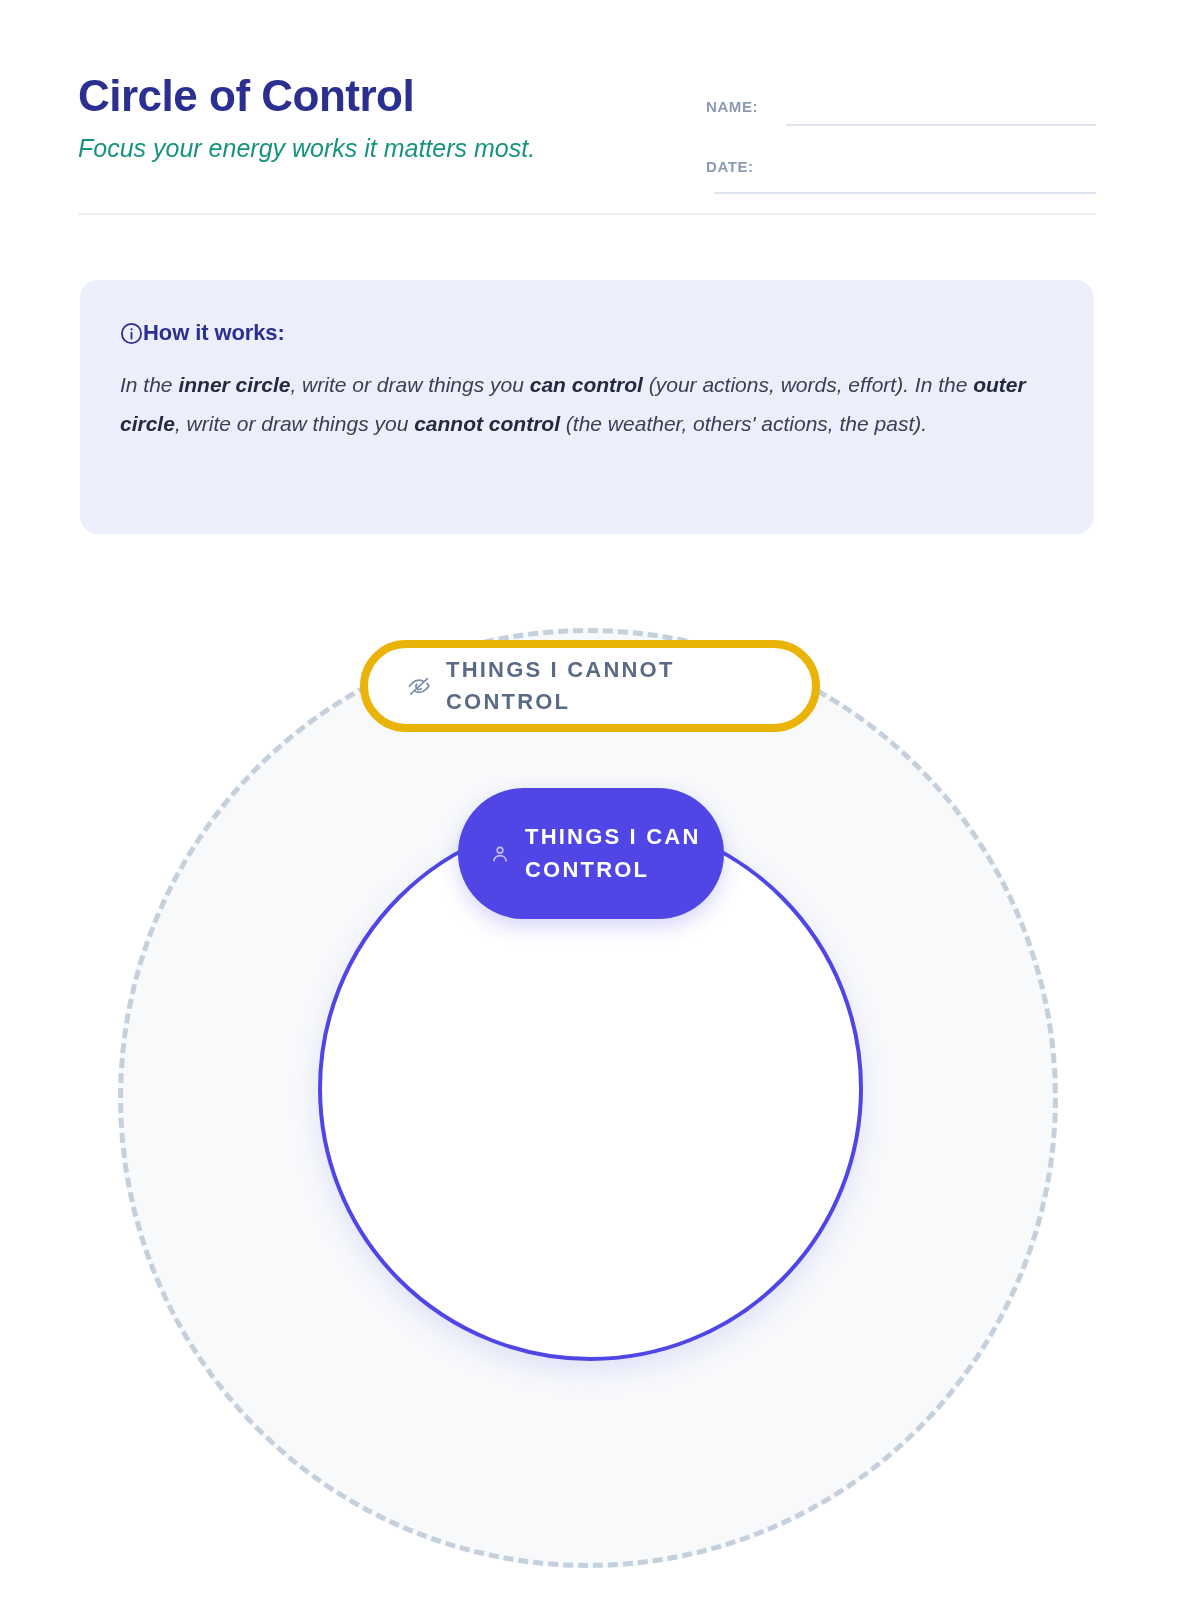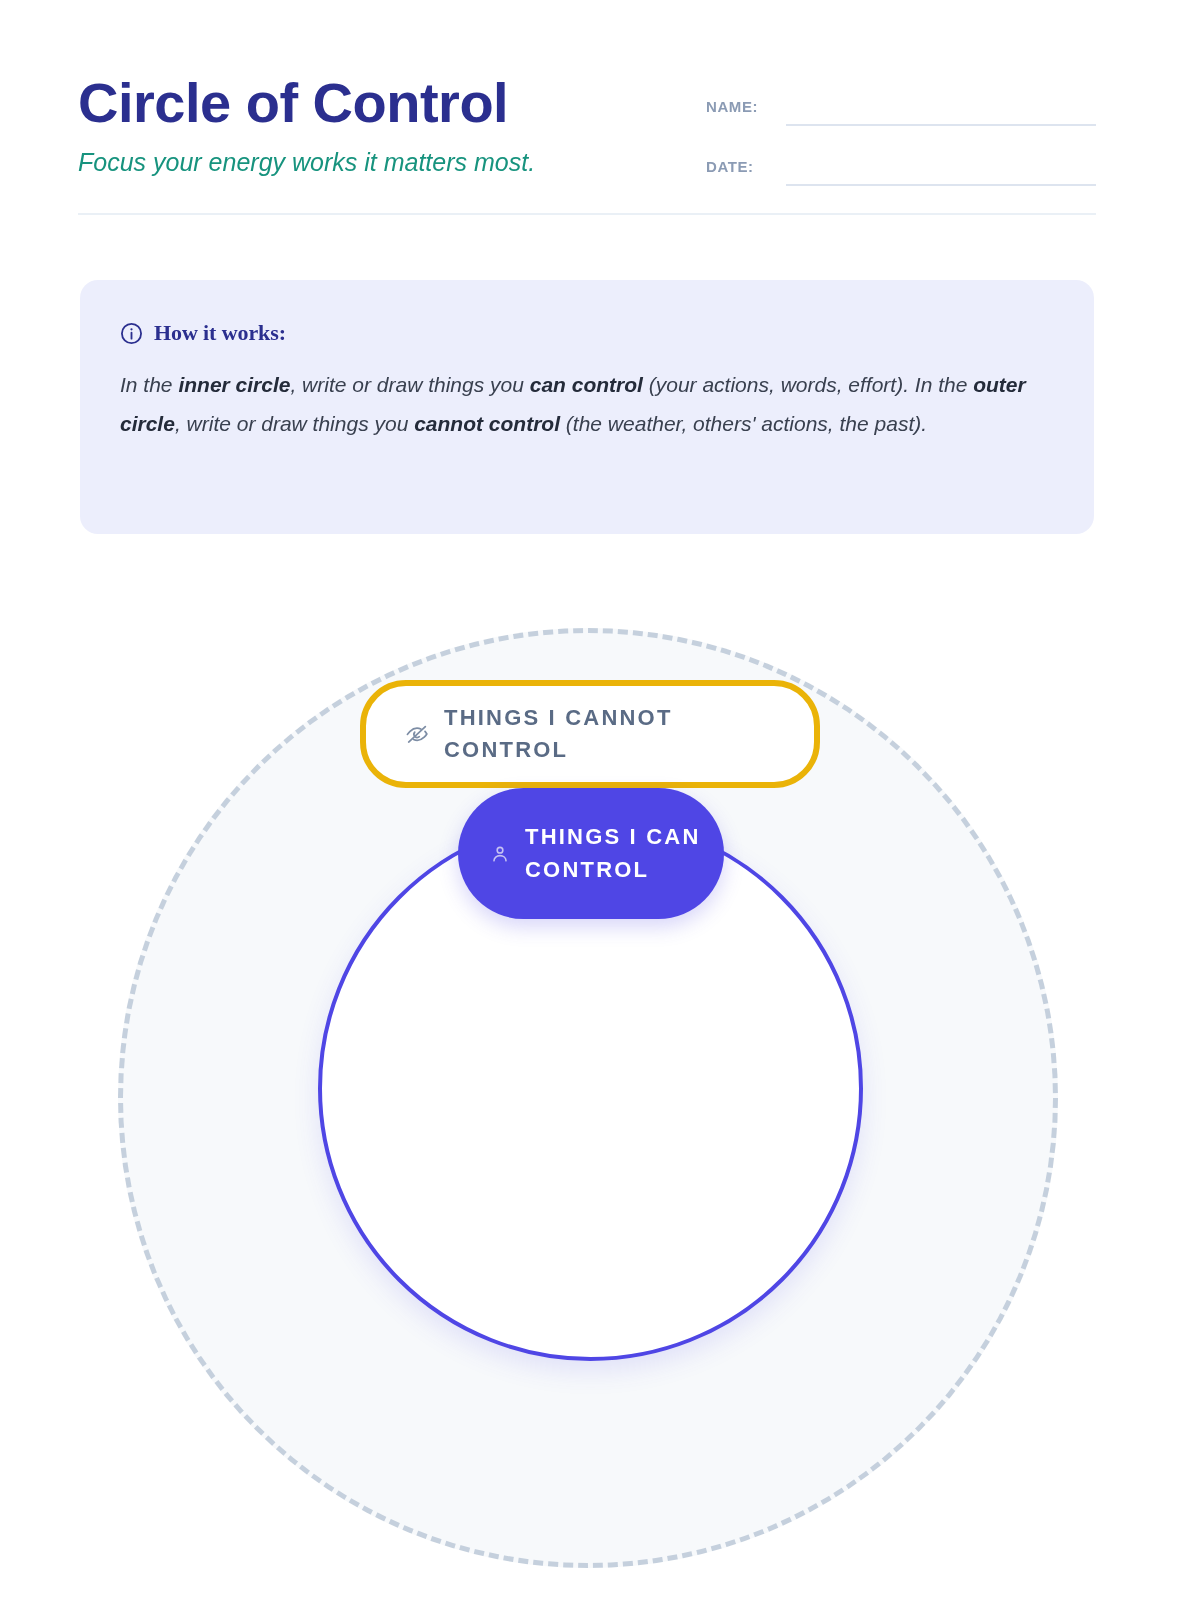--- a/index.html
+++ b/index.html
@@ -35,21 +35,21 @@
   }
 
   .header-left {
     position: absolute;
     left: 0;
     top: 0;
     width: 600px;
   }
 
   .worksheet-title {
-    font-size: 56px;
+    font-size: 44px;
     font-weight: bold;
     color: #2b2f8f;
     letter-spacing: -0.5px;
     line-height: 1.1;
     white-space: nowrap;
   }
 
   .worksheet-subtitle {
     margin-top: 13px;
     font-size: 25px;
@@ -65,21 +65,21 @@
     top: 26px;
     width: 390px;
   }
 
   .field-row {
     display: flex;
     height: 36px;
     margin-bottom: 24px;
   }
 
-  .field-row:last-child { margin-bottom: 12px; }
+  .field-row:last-child { margin-bottom: 12px; flex-direction: column; }
 
   .field-label {
     font-size: 15px;
     font-weight: bold;
     color: #8b9bb4;
     letter-spacing: 0.6px;
     width: 72px;
     flex: 0 0 auto;
     padding-bottom: 3px;
   }
@@ -108,23 +108,21 @@
     width: 1014px;
     height: 254px;
     background: #eceefc;
     border-radius: 18px;
     padding: 40px 40px 0 40px;
   }
 
   .info-head {
     display: flex;
     align-items: center;
-    gap: 11px;
     margin-bottom: 20px;
-    font-family: Liberation Serif, serif;
   }
 
   .info-icon {
     width: 23px;
     height: 23px;
     flex: 0 0 auto;
     display: block;
   }
 
   .info-head-label {
@@ -176,25 +174,25 @@
     background: #ffffff;
     border: 4px solid #4f46e5;
     box-shadow: 0 10px 26px rgba(79, 70, 229, 0.13);
     pointer-events: auto;
   }
 
   
   .label-outer {
     position: absolute;
     left: 360px;
-    top: 680px;
+    top: 640px;
     width: 460px;
-    height: 108px;
+    height: 92px;
     background: #ffffff;
-    border: 6px solid #eab308;
+    border: 8px solid #eab308;
     border-radius: 46px;
     display: flex;
     align-items: center;
     gap: 14px;
     padding: 0 34px 0 38px;
     pointer-events: auto;
   }
 
   .label-outer .pill-icon {
     width: 26px;

